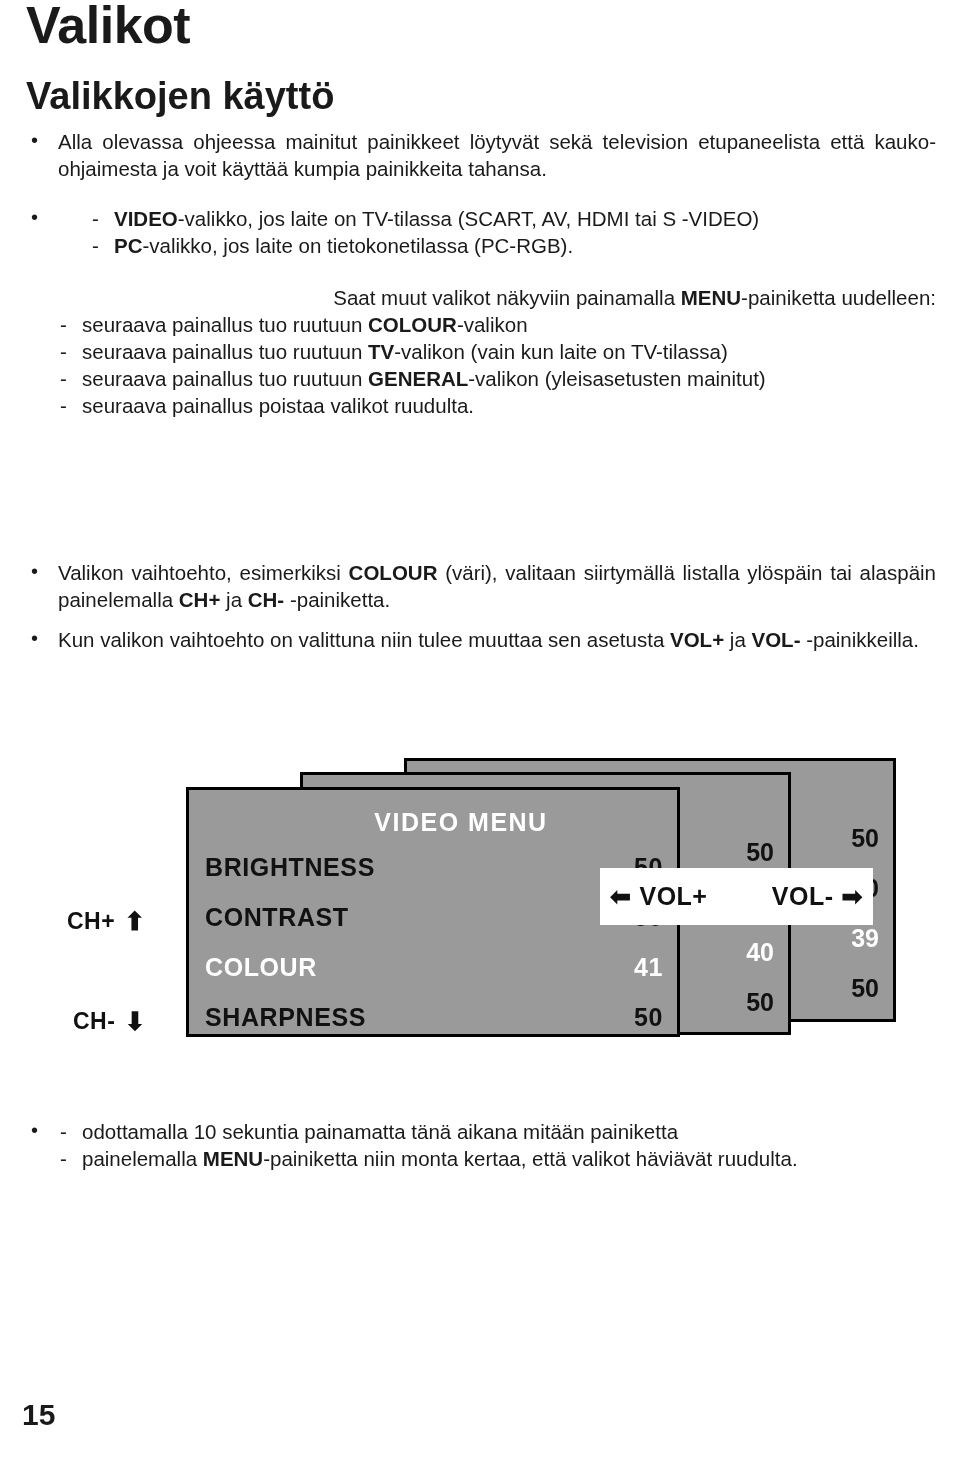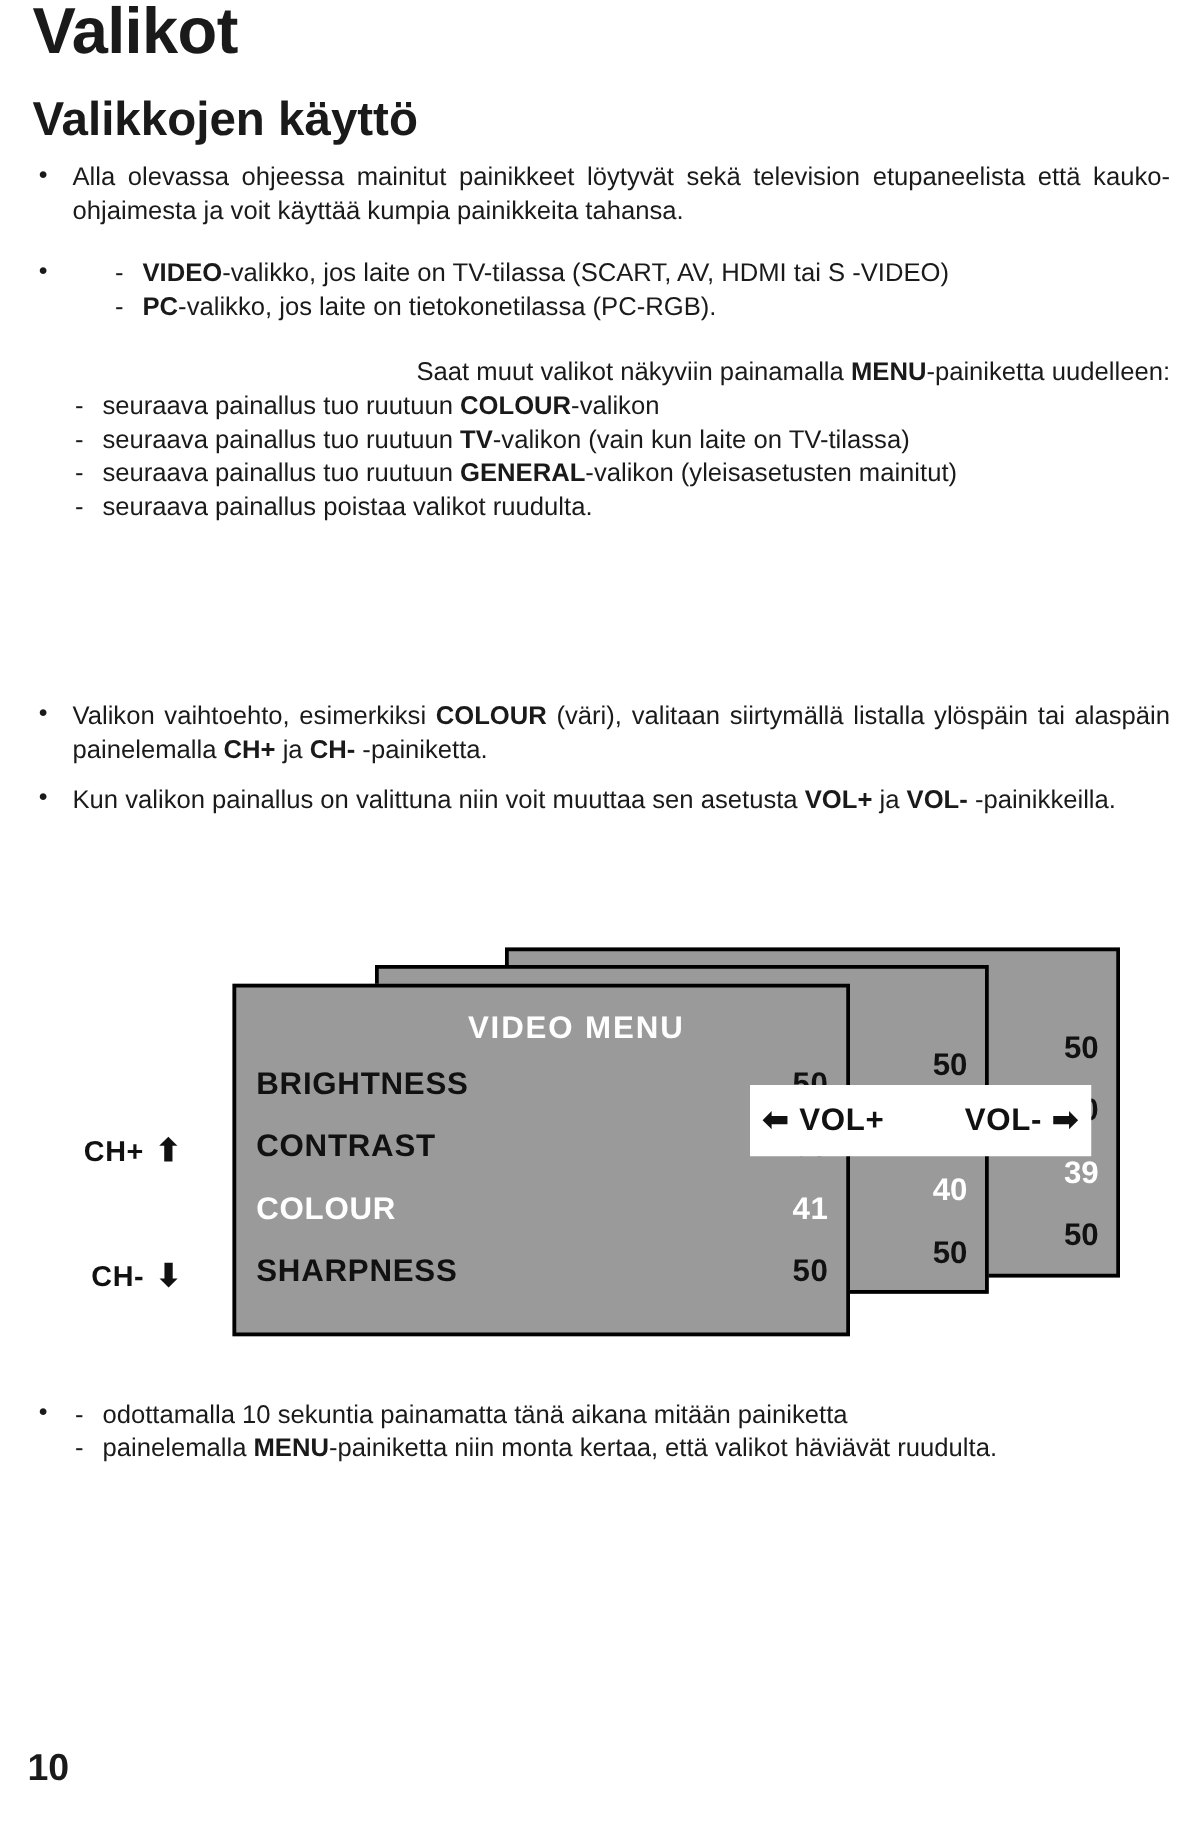--- a/index.html
+++ b/index.html
@@ -106,21 +106,21 @@
     left: 300px;
     top: 772px;
     width: 491px;
     height: 263px;
     z-index: 2;
   }
   #osd-panel-front {
     left: 186px;
     top: 787px;
     width: 494px;
-    height: 282px;
+    height: 250px;
     z-index: 3;
   }
 
   .osd-menu-title {
     position: absolute;
     left: 0;
     top: 18px;
     width: 100%;
     text-align: center;
     color: #ffffff;
@@ -254,21 +254,21 @@
 <div class="block" style="top:559px;">
   <div class="bullet-row">
     <span class="bullet-mark">•</span>
     <p class="para just"><span>Valikon vaihtoehto, esimerkiksi </span><b>COLOUR</b><span> (väri), valitaan siirtymällä listalla ylöspäin tai alaspäin painelemalla </span><b>CH+</b><span> ja </span><b>CH-</b><span> -painiketta.</span></p>
   </div>
 </div>
 
 <div class="block" style="top:626px;">
   <div class="bullet-row">
     <span class="bullet-mark">•</span>
-    <p class="para just"><span>Kun valikon painallus on valittuna niin voit muuttaa sen asetusta </span><b>VOL+</b><span> ja </span><b>VOL-</b><span> -painikkeilla.</span></p>
+    <p class="para just"><span>Kun valikon vaihtoehto on valittuna niin tulee muuttaa sen asetusta </span><b>VOL+</b><span> ja </span><b>VOL-</b><span> -painikkeilla.</span></p>
   </div>
 </div>
 
 <div id="osd-figure">
 
   <div class="osd-panel" id="osd-panel-back">
     <div class="osd-values">
       <div class="osd-value-row">50</div>
       <div class="osd-value-row">50</div>
       <div class="osd-value-row selected">39</div>
@@ -329,13 +329,13 @@
 </div>
 
 <div class="block" style="top:1118px;">
   <div class="bullet-row">
     <span class="bullet-mark">•</span>
     <p class="dash-row"><span class="dash-mark">-</span><span>odottamalla 10 sekuntia painamatta tänä aikana mitään painiketta</span></p>
     <p class="dash-row"><span class="dash-mark">-</span><span>painelemalla </span><b>MENU</b><span>-painiketta niin monta kertaa, että valikot häviävät ruudulta.</span></p>
   </div>
 </div>
 
-<div id="page-number">10</div>
+<div id="page-number">15</div>
 
 </body></html>

